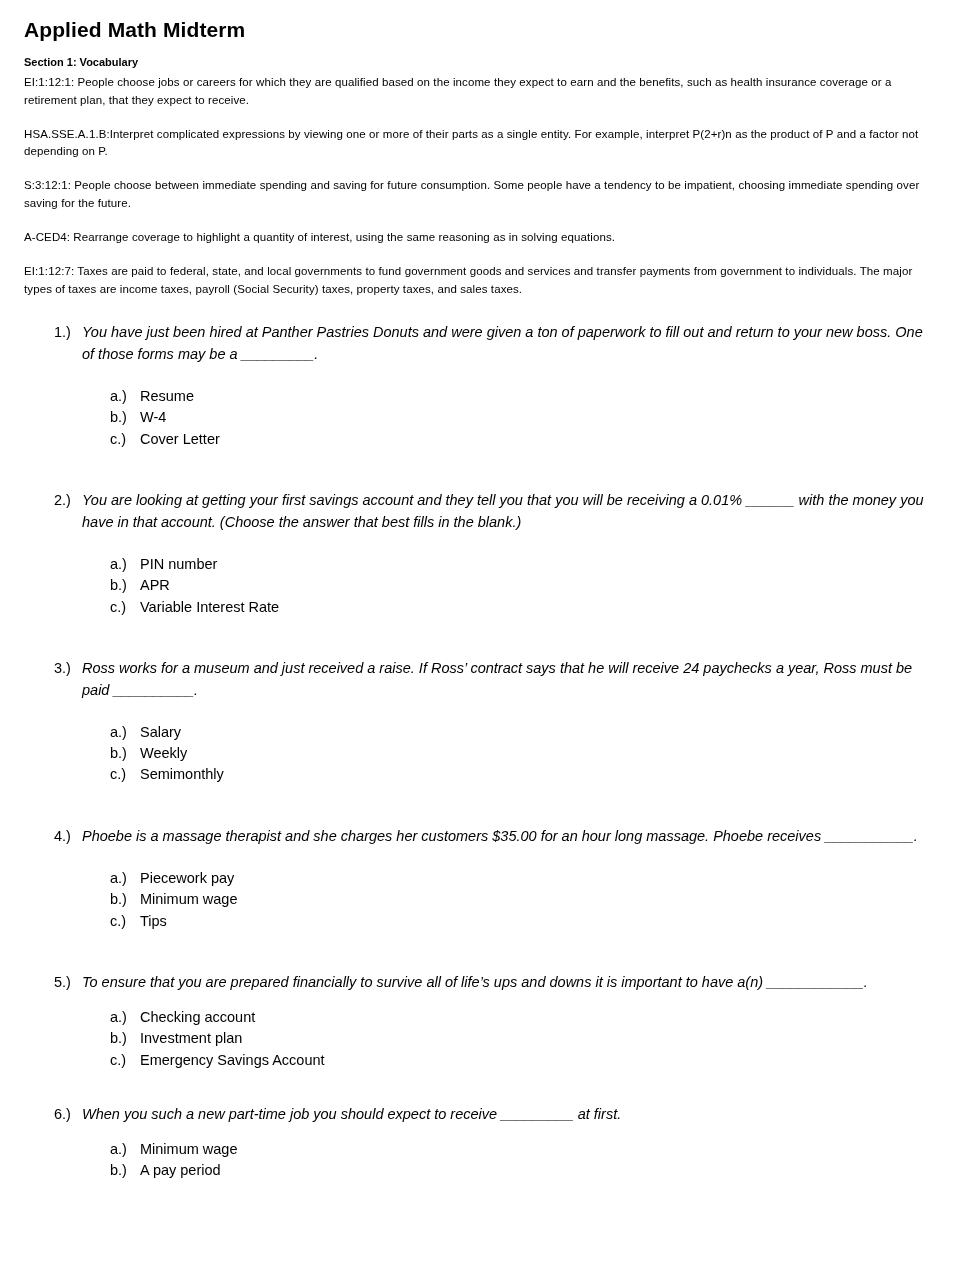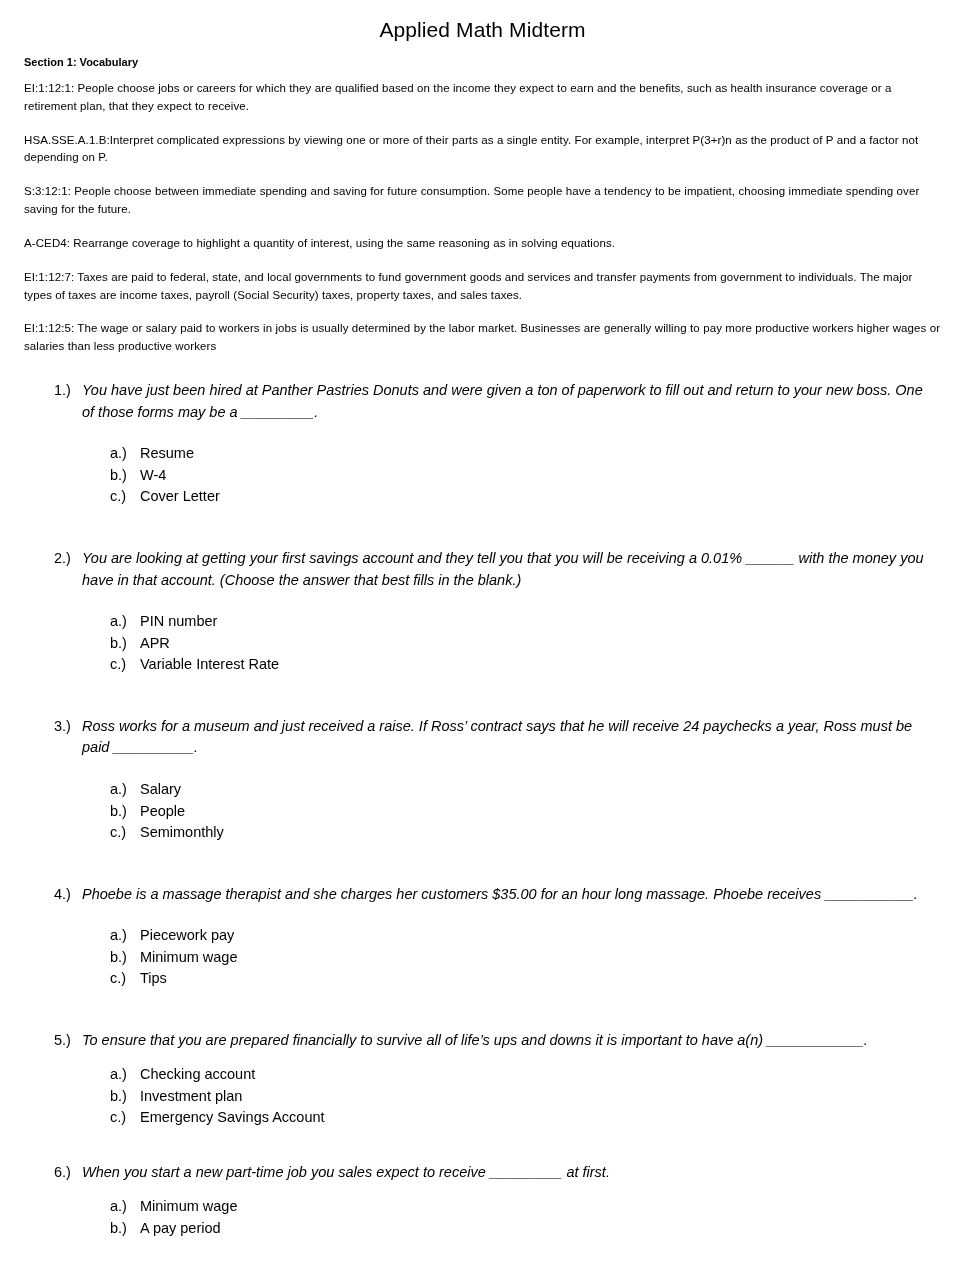--- a/index.html
+++ b/index.html
@@ -13,35 +13,35 @@
     color: #000000;
     position: relative;
   }
   .page {
     width: 979px;
     min-height: 1266px;
     padding: 18px 38px 30px 24px;
     background: #ffffff;
   }
   .doc-title {
-    text-align: center;
+    text-align: left;
     font-size: 21px;
-    font-weight: 400;
+    font-weight: 700;
     letter-spacing: 0.1px;
     margin-bottom: 14px;
   }
   .section-header {
     font-size: 11px;
     font-weight: 700;
   }
   .standards { margin-bottom: 12px; }
   .standard {
     font-size: 11.5px;
     line-height: 1.55;
-    margin-top: 12px;
+    margin-top: 6px;
     margin-bottom: 16px;
     max-width: 917px;
     letter-spacing: 0.1px;
   }
   .questions {
     margin-left: 30px;
     margin-top: 24px;
   }
   .question {
     margin-bottom: 40px;
@@ -83,25 +83,24 @@
   .question:nth-child(6) .options { margin-top: 13px; }
 </style>
 </head>
 <body>
 
 <div class="page">
   <h1 class="doc-title">Applied Math Midterm</h1>
   <div class="section-header">Section 1: Vocabulary</div>
   <div class="standards" id="standards">
       <p class="standard">EI:1:12:1: People choose jobs or careers for which they are qualified based on the income they expect to earn and the benefits, such as health insurance coverage or a retirement plan, that they expect to receive.</p>
-      <p class="standard">HSA.SSE.A.1.B:Interpret complicated expressions by viewing one or more of their parts as a single entity. For example, interpret P(3+r)n as the product of P and a factor not depending on P.</p>
+      <p class="standard">HSA.SSE.A.1.B:Interpret complicated expressions by viewing one or more of their parts as a single entity. For example, interpret P(2+r)n as the product of P and a factor not depending on P.</p>
       <p class="standard">S:3:12:1: People choose between immediate spending and saving for future consumption. Some people have a tendency to be impatient, choosing immediate spending over saving for the future.</p>
       <p class="standard">A-CED4: Rearrange coverage to highlight a quantity of interest, using the same reasoning as in solving equations.</p>
       <p class="standard">EI:1:12:7: Taxes are paid to federal, state, and local governments to fund government goods and services and transfer payments from government to individuals. The major types of taxes are income taxes, payroll (Social Security) taxes, property taxes, and sales taxes.</p>
-      <p class="standard">EI:1:12:5: The wage or salary paid to workers in jobs is usually determined by the labor market. Businesses are generally willing to pay more productive workers higher wages or salaries than less productive workers</p>
     </div>
   <div class="questions" id="questions">
       <div class="question">
         <div class="q-row">
           <span class="q-num">1.)</span>
           <div class="q-text">You have just been hired at Panther Pastries Donuts and were given a ton of paperwork to fill out and return to your new boss. One of those forms may be a _________.</div>
         </div>
         <div class="options">
           <div class="option">
             <span class="opt-letter">a.)</span>
@@ -142,21 +141,21 @@
           <span class="q-num">3.)</span>
           <div class="q-text">Ross works for a museum and just received a raise. If Ross’ contract says that he will receive 24 paychecks a year, Ross must be paid __________.</div>
         </div>
         <div class="options">
           <div class="option">
             <span class="opt-letter">a.)</span>
             <span class="opt-label">Salary</span>
           </div>
           <div class="option">
             <span class="opt-letter">b.)</span>
-            <span class="opt-label">People</span>
+            <span class="opt-label">Weekly</span>
           </div>
           <div class="option">
             <span class="opt-letter">c.)</span>
             <span class="opt-label">Semimonthly</span>
           </div>
         </div>
       </div>
       <div class="question">
         <div class="q-row">
           <span class="q-num">4.)</span>
@@ -193,21 +192,21 @@
           </div>
           <div class="option">
             <span class="opt-letter">c.)</span>
             <span class="opt-label">Emergency Savings Account</span>
           </div>
         </div>
       </div>
       <div class="question">
         <div class="q-row">
           <span class="q-num">6.)</span>
-          <div class="q-text">When you start a new part-time  job you sales expect to receive _________ at first.</div>
+          <div class="q-text">When you such a new part-time  job you should expect to receive _________ at first.</div>
         </div>
         <div class="options">
           <div class="option">
             <span class="opt-letter">a.)</span>
             <span class="opt-label">Minimum wage</span>
           </div>
           <div class="option">
             <span class="opt-letter">b.)</span>
             <span class="opt-label">A pay period</span>
           </div>

